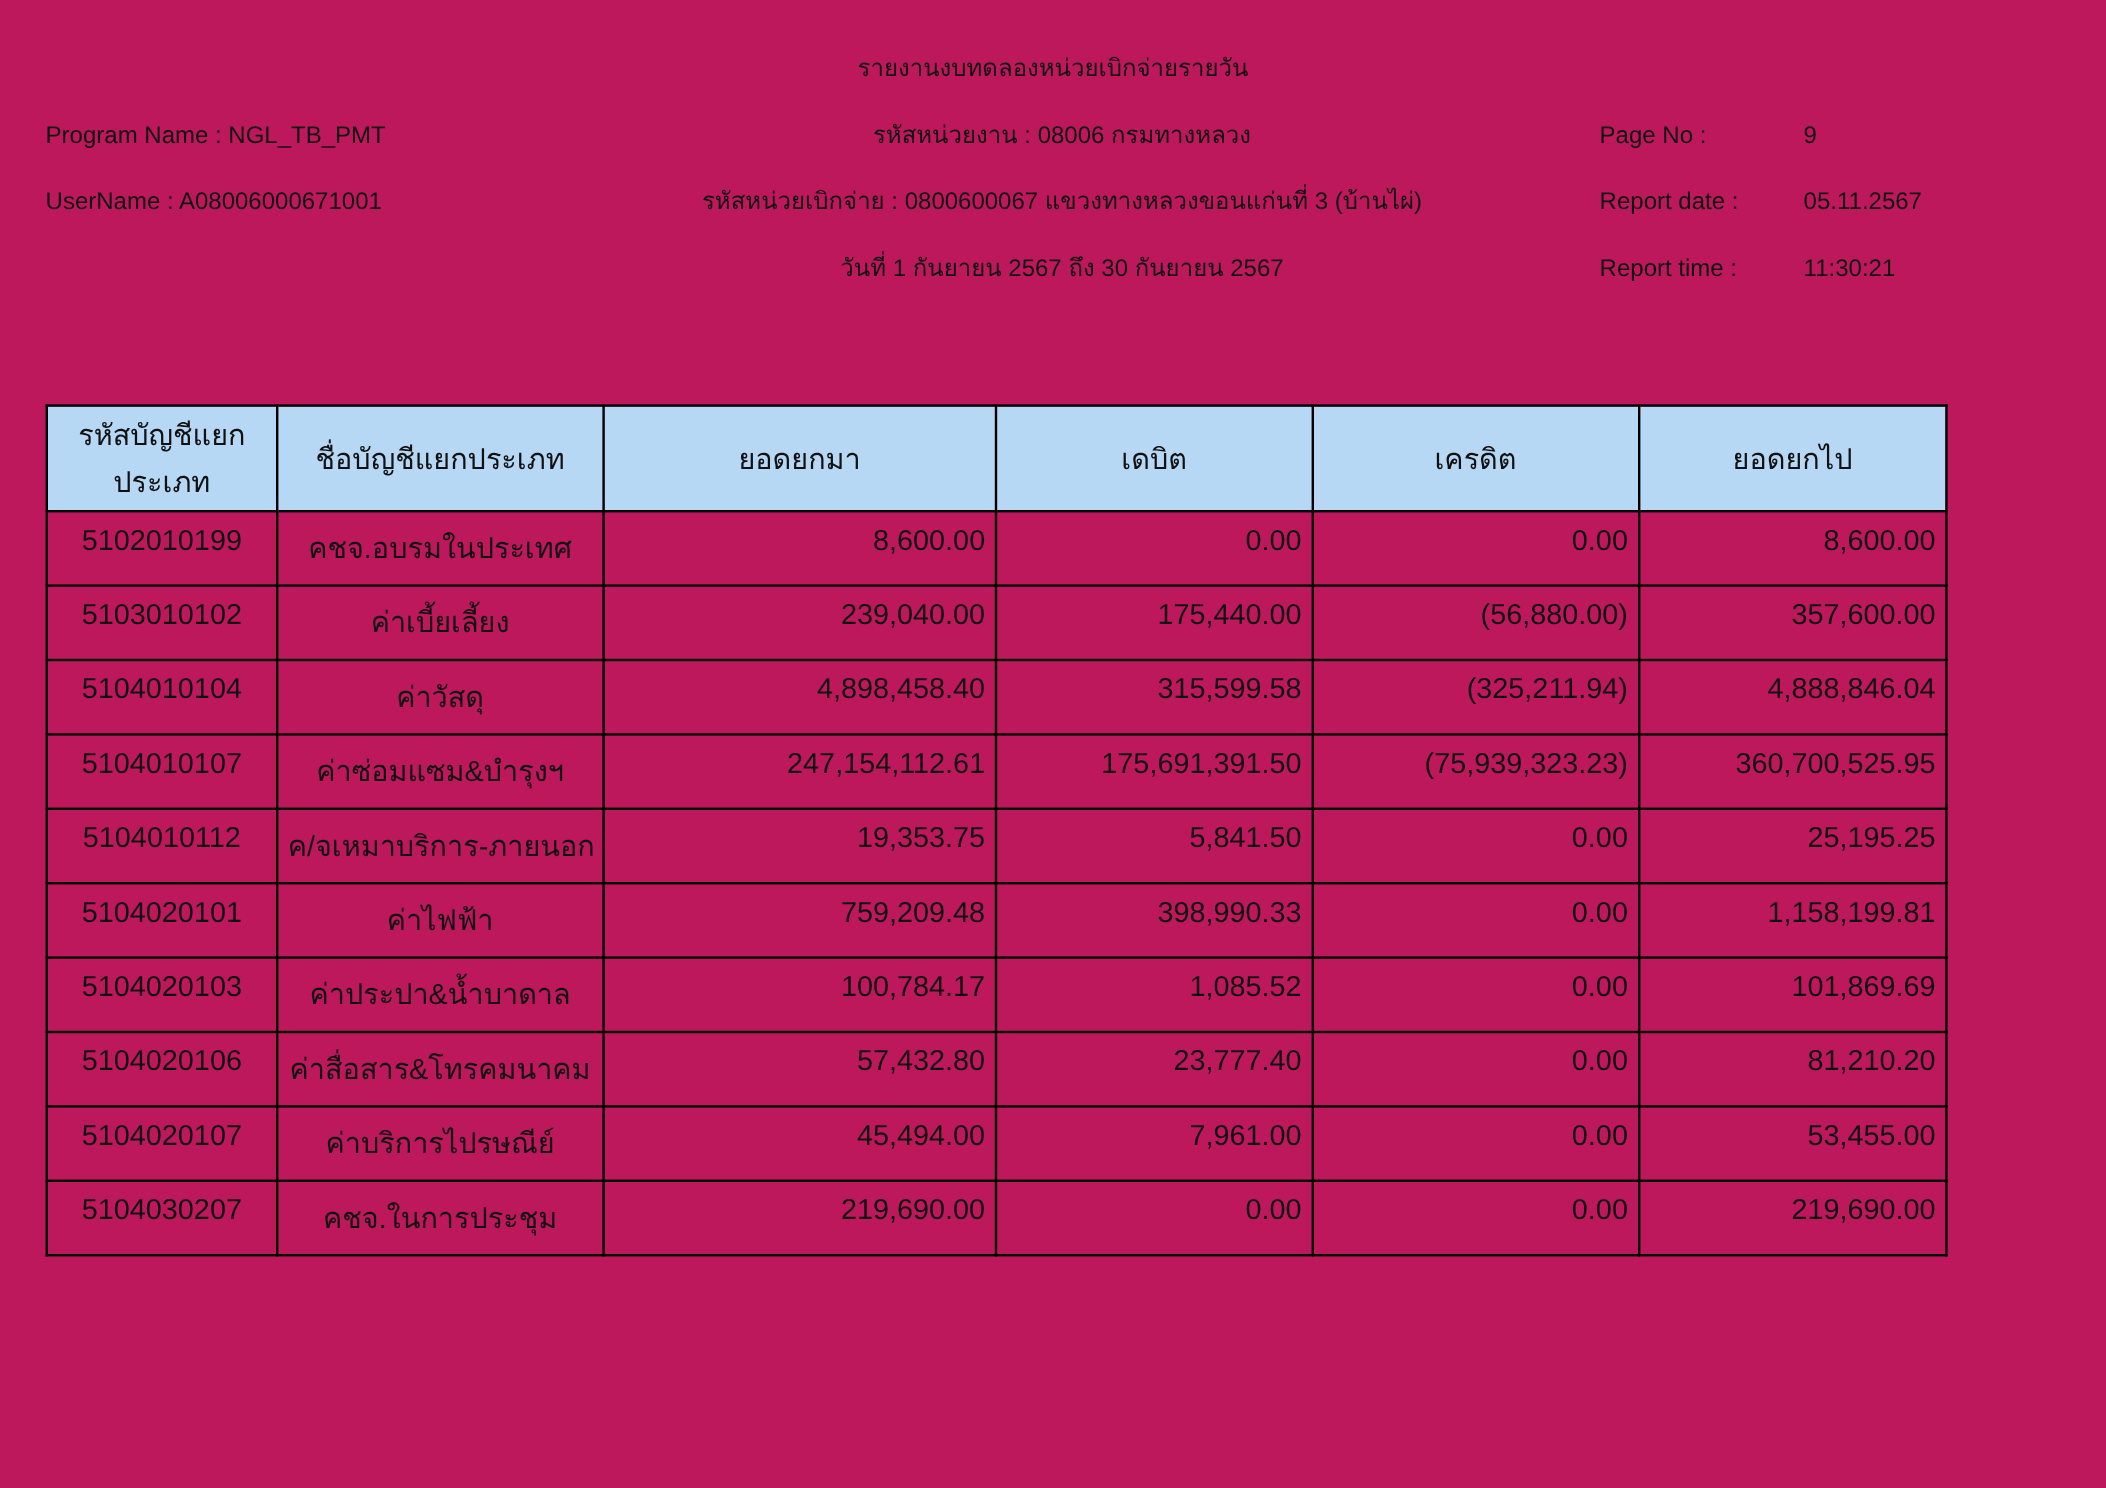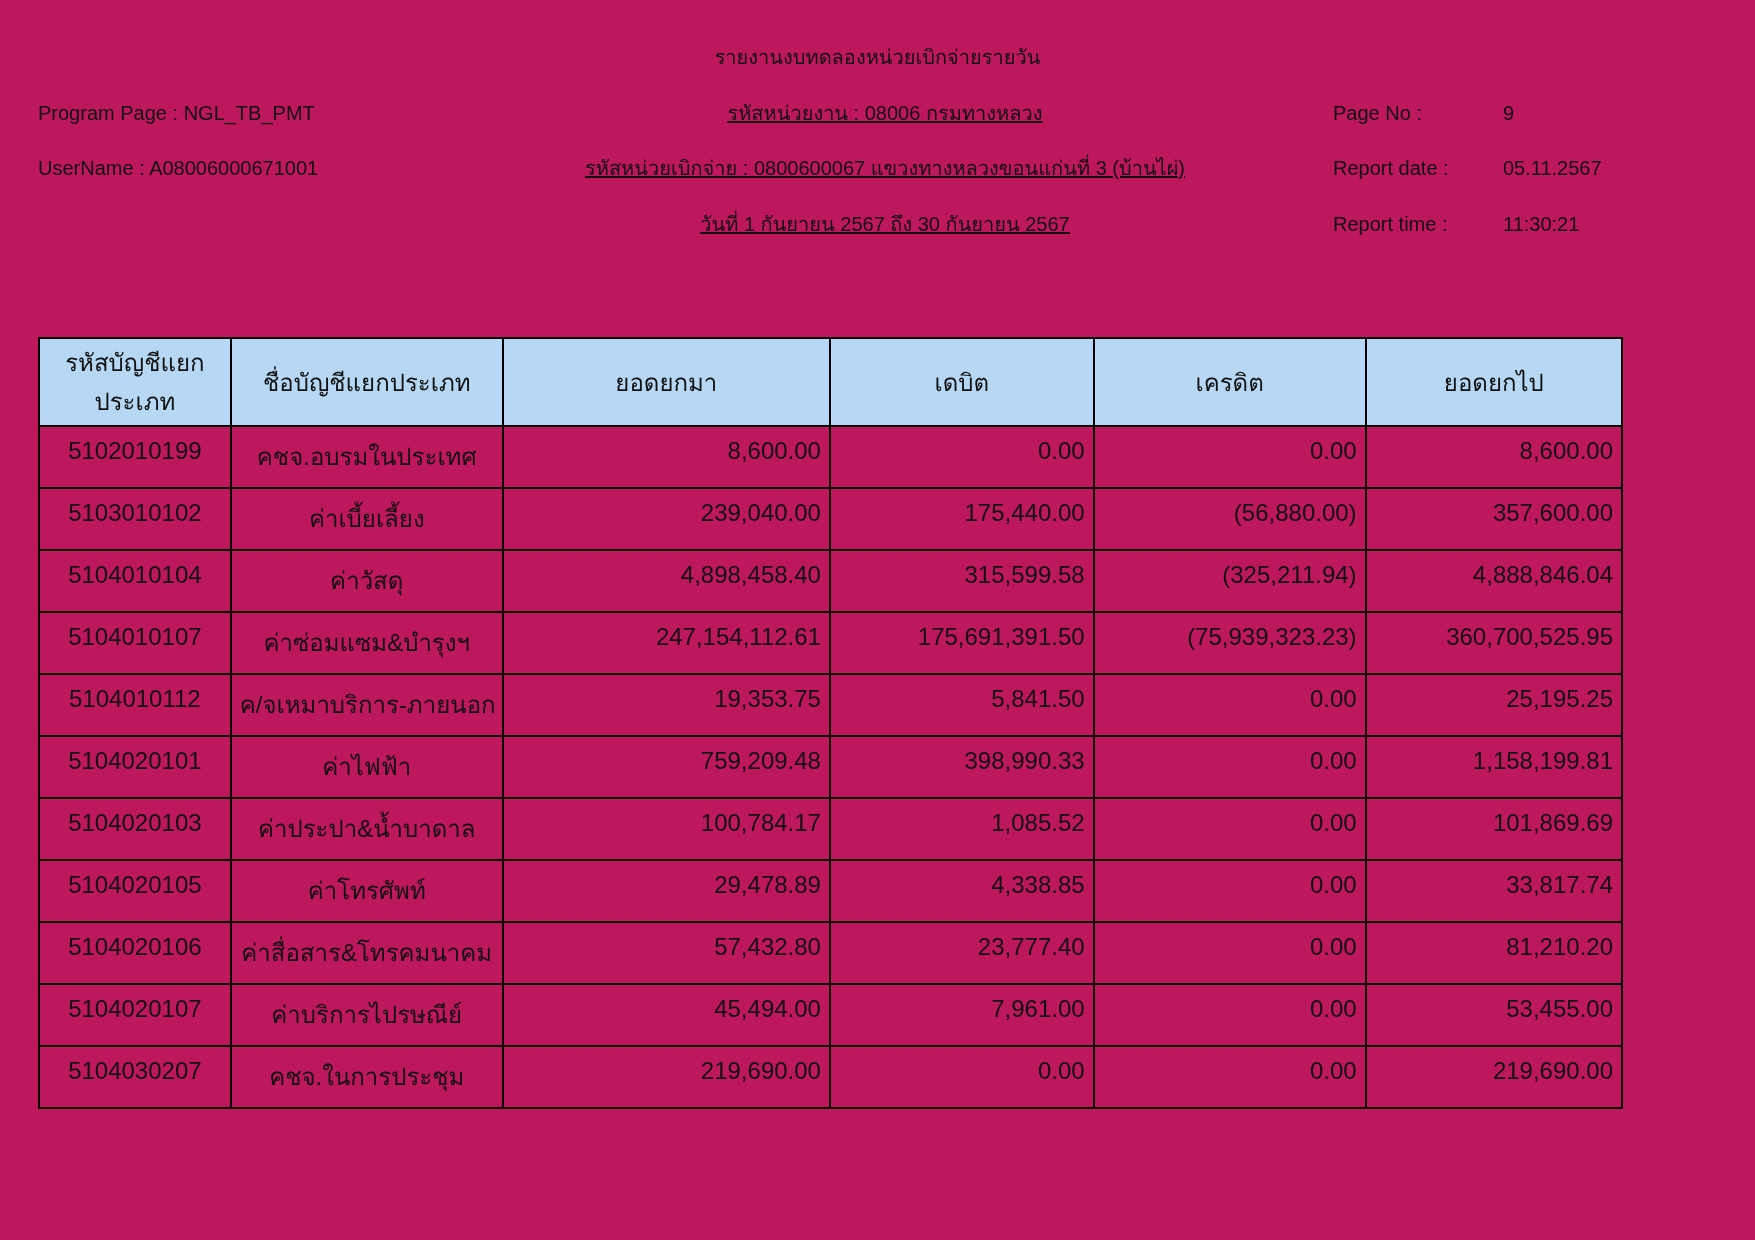--- a/index.html
+++ b/index.html
@@ -8,21 +8,21 @@
     width:1755px; height:1240px;
     font-family:"Liberation Sans","DejaVu Sans",sans-serif;
     color:var(--text,#111111);
     position:relative; overflow:hidden;
   }
   .page { position:relative; width:1755px; height:1240px; background:#be185d; }
 
   .abs { position:absolute; white-space:nowrap; font-size:20px; line-height:24px; }
 
   .title-line { top:45px; left:0; width:1755px; text-align:center; }
-  .center-line { left:300px; width:1170px; text-align:center;text-decoration:underline; }
+  .center-line { left:300px; width:1170px; text-align:center; }
   .left-col { left:38px; }
   .rlabel { left:1333px; }
   .rvalue { left:1503px; }
   .l1 { top:101px; }
   .l2 { top:156px; }
   .l3 { top:212px; }
 
   .report-table {
     position:absolute; top:337px; left:38px;
     width:1585px;
@@ -51,21 +51,21 @@
   .report-table th:nth-child(5), .report-table td:nth-child(5){ width:261px; }
   .report-table th:nth-child(6), .report-table td:nth-child(6){ width:246px; }
 </style>
 </head>
 <body style="--header-bg: #b6d8f5; --border: #000000; --text: #111111;">
 
 <div class="page">
 
   <div class="abs title-line">รายงานงบทดลองหน่วยเบิกจ่ายรายวัน</div>
 
-  <div class="abs left-col l1">Program Page : NGL_TB_PMT</div>
+  <div class="abs left-col l1">Program Name : NGL_TB_PMT</div>
   <div class="abs center-line l1">รหัสหน่วยงาน : 08006 กรมทางหลวง</div>
   <div class="abs rlabel l1">Page No :</div>
   <div class="abs rvalue l1">9</div>
 
   <div class="abs left-col l2">UserName : A08006000671001</div>
   <div class="abs center-line l2">รหัสหน่วยเบิกจ่าย : 0800600067 แขวงทางหลวงขอนแก่นที่ 3 (บ้านไผ่)</div>
   <div class="abs rlabel l2">Report date :</div>
   <div class="abs rvalue l2">05.11.2567</div>
 
   <div class="abs center-line l3">วันที่ 1 กันยายน 2567 ถึง 30 กันยายน 2567</div>
@@ -134,28 +134,20 @@
         </tr>
         <tr>
           <td class="align-left">5104020103</td>
           <td class="align-left">ค่าประปา&amp;น้ำบาดาล</td>
           <td class="align-right">100,784.17</td>
           <td class="align-right">1,085.52</td>
           <td class="align-right">0.00</td>
           <td class="align-right">101,869.69</td>
         </tr>
         <tr>
-          <td class="align-left">5104020105</td>
-          <td class="align-left">ค่าโทรศัพท์</td>
-          <td class="align-right">29,478.89</td>
-          <td class="align-right">4,338.85</td>
-          <td class="align-right">0.00</td>
-          <td class="align-right">33,817.74</td>
-        </tr>
-        <tr>
           <td class="align-left">5104020106</td>
           <td class="align-left">ค่าสื่อสาร&amp;โทรคมนาคม</td>
           <td class="align-right">57,432.80</td>
           <td class="align-right">23,777.40</td>
           <td class="align-right">0.00</td>
           <td class="align-right">81,210.20</td>
         </tr>
         <tr>
           <td class="align-left">5104020107</td>
           <td class="align-left">ค่าบริการไปรษณีย์</td>

